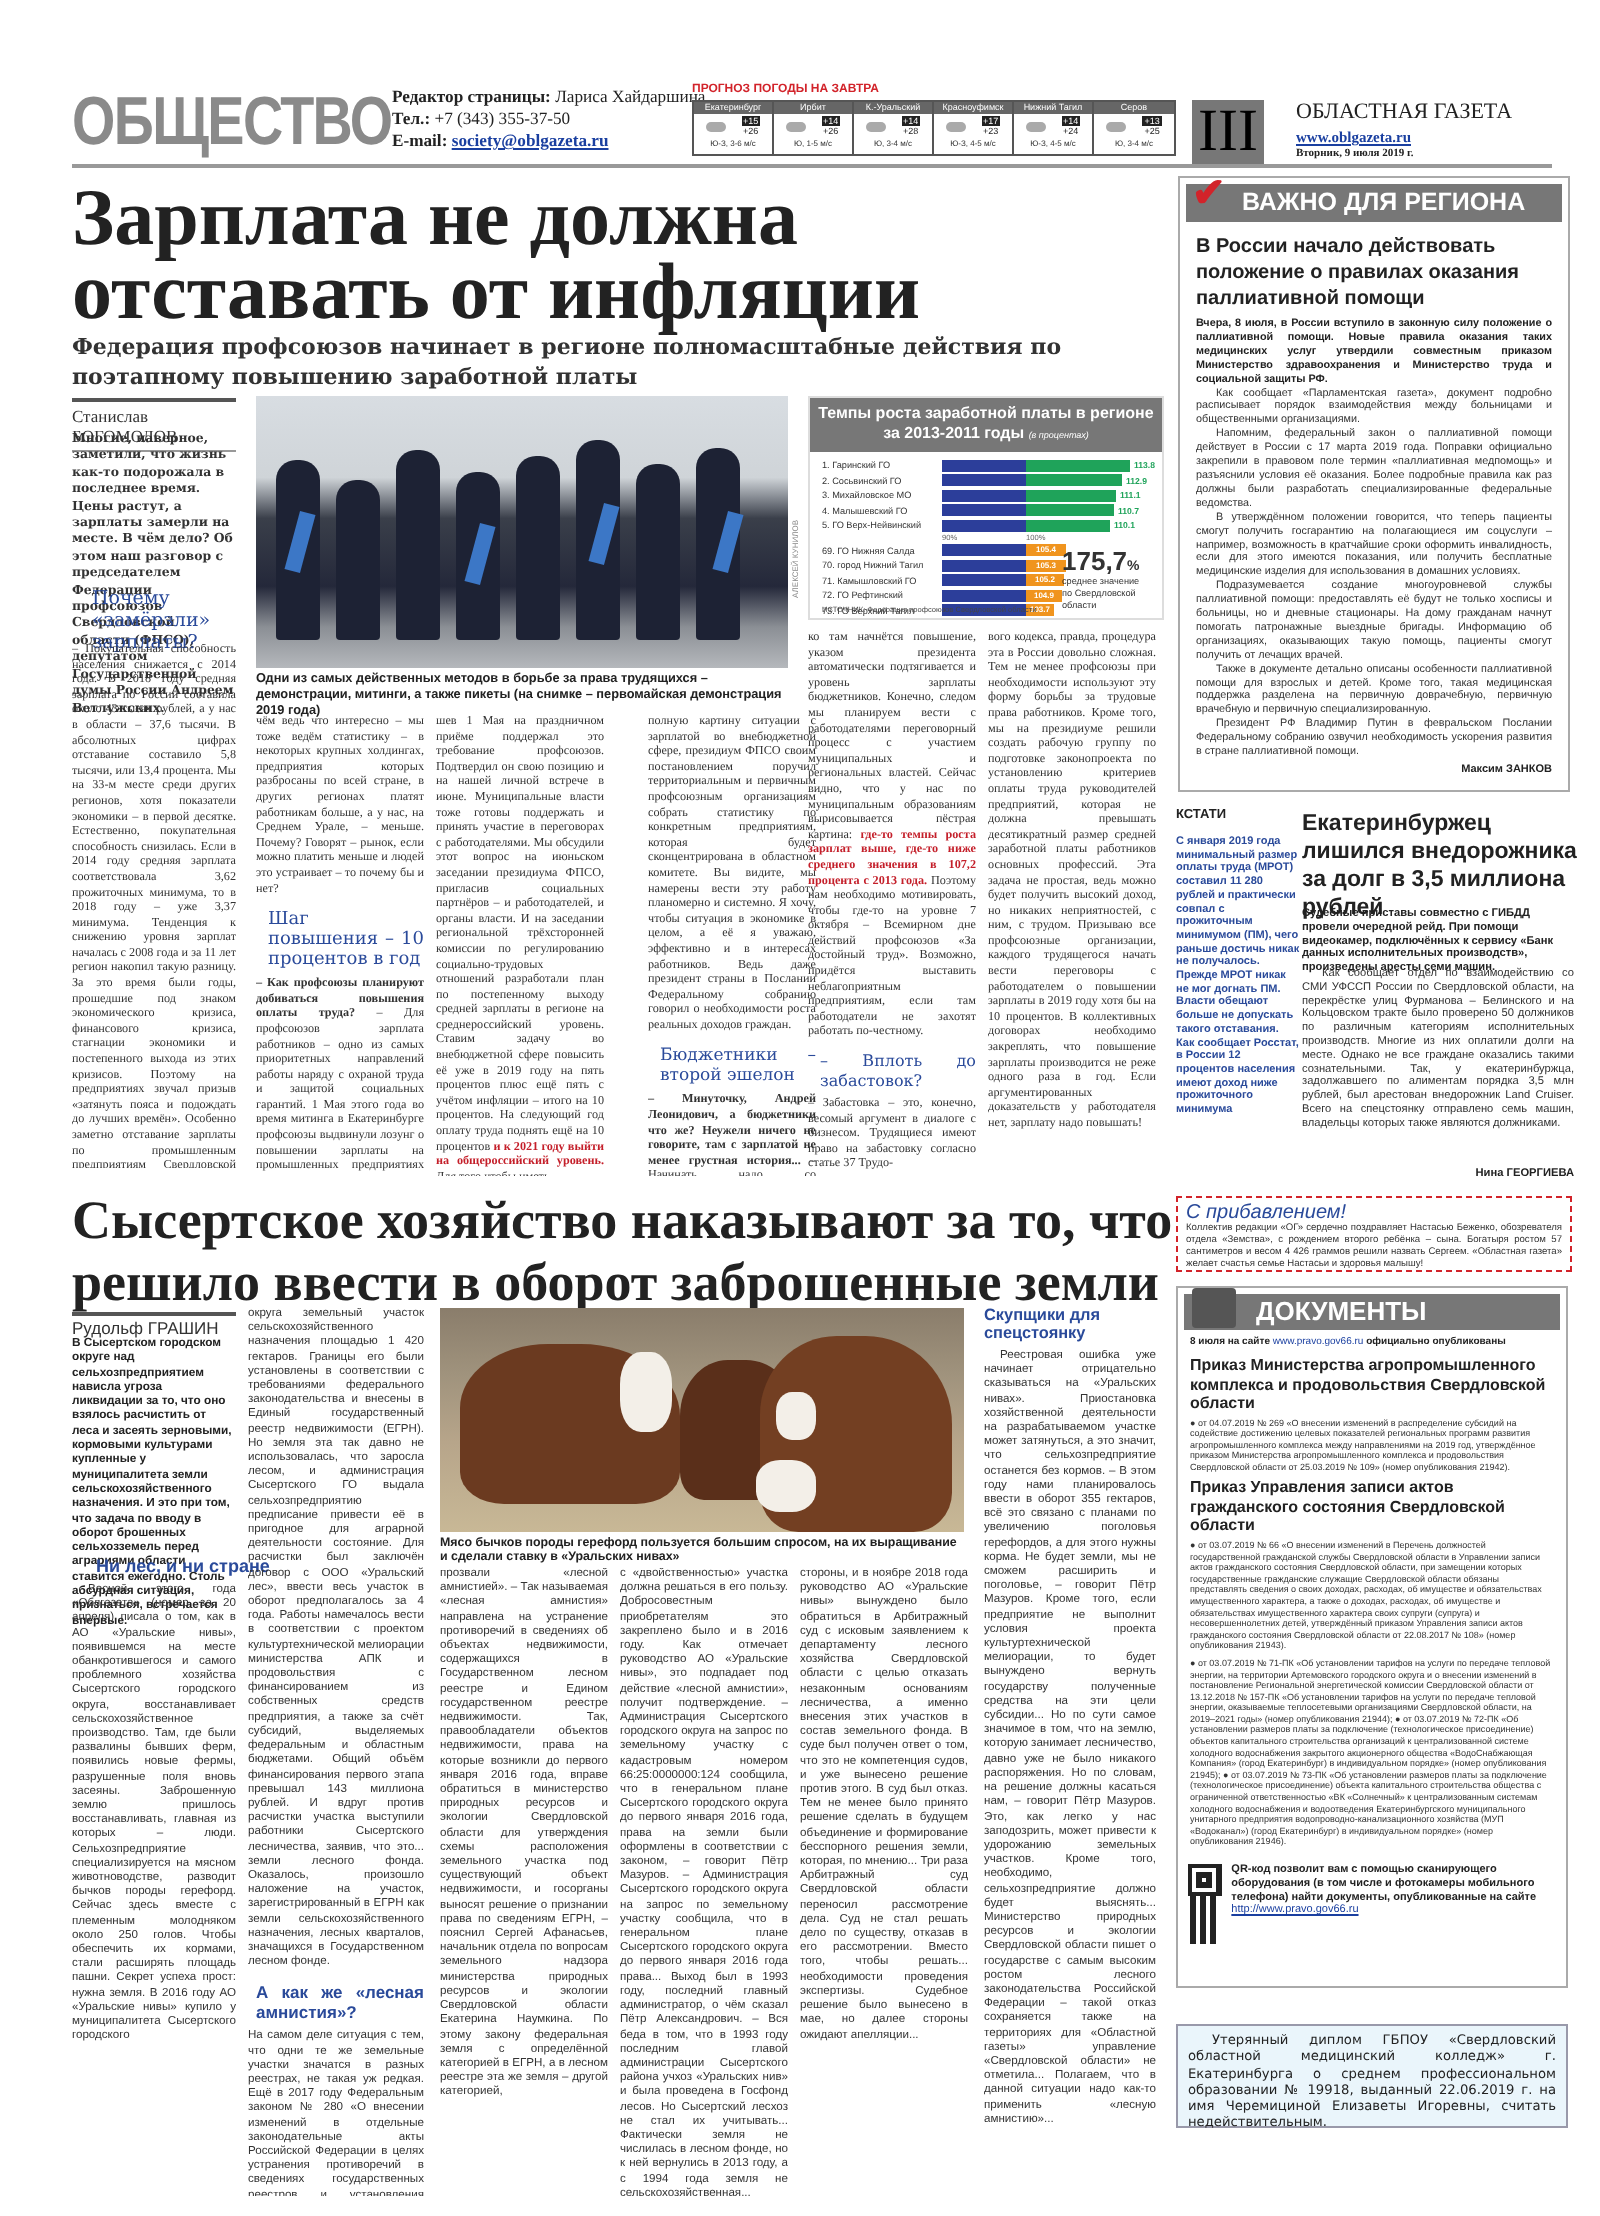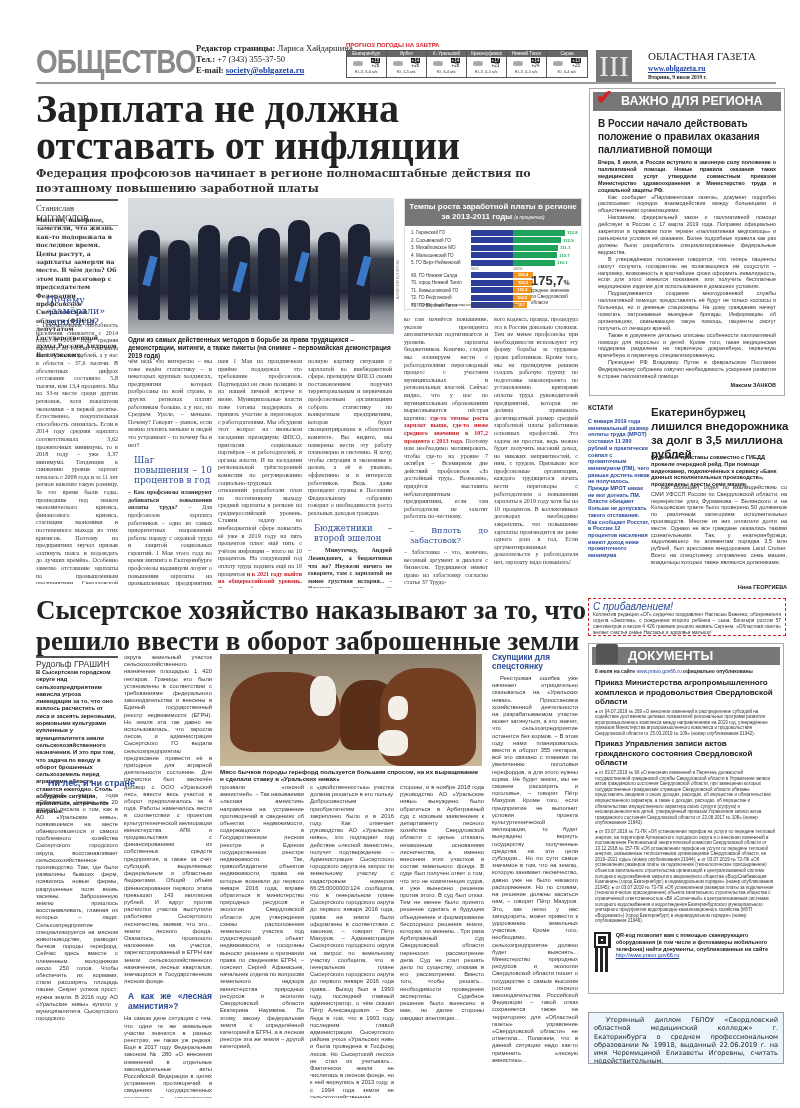--- a/index.html
+++ b/index.html
@@ -14,21 +14,21 @@
 #wx-title{left:346px;top:42px;font-size:6px;color:#d2232a;font-weight:bold;font-family:"Liberation Sans",sans-serif}
 #weather{left:346px;top:50px;display:flex;border:1px solid #555}
 .wx{width:40px;height:26px;border-right:1px solid #555;font-family:"Liberation Sans",sans-serif;font-size:5px;text-align:center}
 .wx:last-child{border-right:none}
 .wx .city{background:#666;color:#fff;height:6px;line-height:6px;font-size:4.5px}
 .wx .row{display:flex;justify-content:space-around;align-items:center;height:12px;padding:0 2px}
 .wx .cloud{width:10px;height:5px;background:#aaa;border-radius:3px}
 .wx .t{display:flex;flex-direction:column;align-items:center;font-size:4.5px;line-height:5px}
 .wx .t .night{background:#222;color:#fff;padding:0 1px}
 .wx .wind{font-size:4px;color:#333;line-height:6px}
-#roman{left:596px;top:50px;width:36px;height:32px;background:#777;color:#e5e5e5;font-family:"Liberation Serif",serif;font-size:30px;text-align:center;line-height:32px}
+#roman{left:596px;top:50px;width:36px;height:32px;background:#777;color:#000000;font-family:"Liberation Serif",serif;font-size:30px;text-align:center;line-height:32px}
 #paper-name{left:648px;top:50px;font-family:"Liberation Serif",serif;font-size:11px;color:#222}
 #paper-url{left:648px;top:64px;font-family:"Liberation Serif",serif;font-size:7.5px;color:#1a3fa0;font-weight:bold;text-decoration:underline}
 #paper-date{left:648px;top:74px;font-family:"Liberation Serif",serif;font-size:5.5px;font-weight:bold}
 
 #main-h{left:36px;top:90px;width:540px;font-family:"Liberation Serif",serif;font-size:40px;line-height:37px;color:#222}
 #main-sub{left:36px;top:166px;width:540px;font-family:"DejaVu Serif",serif;font-size:11px;line-height:15px;color:#333;font-weight:bold}
 #author1{left:36px;top:199px;width:82px;border-top:2px solid #555;border-bottom:1px solid #999;font-family:"Liberation Serif",serif;font-size:8.5px;padding:2px 0;color:#333}
 #lead1{left:36px;top:216px;width:82px;font-size:6.2px;line-height:8.4px;font-weight:bold;color:#333}
 .subhead-blue{font-family:"DejaVu Serif",serif;color:#2a4a9a;font-weight:normal}
 #sub-zam{left:46px;top:294px;font-size:9.5px;line-height:11px}
@@ -214,21 +214,21 @@
   <span>чём ведь что интересно – мы тоже ведём статистику – в некоторых крупных холдингах, предприятия которых разбросаны по всей стране, в других регионах платят работникам больше, а у нас, на Среднем Урале, – меньше. Почему? Говорят – рынок, если можно платить меньше и людей это устраивает – то почему бы и нет?</span>
   <div class="subhead-blue" style="font-size:9px;line-height:10px;margin:6px 0 4px 6px">Шаг повышения – 10 процентов в год</div>
   <b>– Как профсоюзы планируют добиваться повышения оплаты труда?</b>
   <span>– Для профсоюзов зарплата работников – одно из самых приоритетных направлений работы наряду с охраной труда и защитой социальных гарантий. 1 Мая этого года во время митинга в Екатеринбурге профсоюзы выдвинули лозунг о повышении зарплаты на промышленных предприятиях на 10 процентов. Важно, что губернатор Евгений Куйва-</span>
 </div>
 <div class="abs colt" style="left:218px;top:358px;width:84px;height:230px">
   <span>шев 1 Мая на праздничном приёме поддержал это требование профсоюзов. Подтвердил он свою позицию и на нашей личной встрече в июне. Муниципальные власти тоже готовы поддержать и принять участие в переговорах с работодателями. Мы обсудили этот вопрос на июньском заседании президиума ФПСО, пригласив социальных партнёров – и работодателей, и органы власти. И на заседании региональной трёхсторонней комиссии по регулированию социально-трудовых отношений разработали план по постепенному выходу средней зарплаты в регионе на среднероссийский уровень. Ставим задачу во внебюджетной сфере повысить её уже в 2019 году на пять процентов плюс ещё пять с учётом инфляции – итого на 10 процентов. На следующий год оплату труда поднять ещё на 10 процентов</span>
   <span class="red">и к 2021 году выйти на общероссийский уровень.</span>
   <span>Для того чтобы иметь</span>
 </div>
-<div class="abs colt" style="left:308px;top:358px;width:84px;height:230px">
+<div class="abs colt" style="left:324px;top:358px;width:84px;height:230px">
   <span>полную картину ситуации с зарплатой во внебюджетной сфере, президиум ФПСО своим постановлением поручил территориальным и первичным профсоюзным организациям собрать статистику по конкретным предприятиям, которая будет сконцентрирована в областном комитете. Вы видите, мы намерены вести эту работу планомерно и системно. Я хочу, чтобы ситуация в экономике в целом, а её я уважаю, эффективно и в интересах работников. Ведь даже президент страны в Послании Федеральному собранию говорил о необходимости роста реальных доходов граждан.</span>
   <div class="subhead-blue" style="font-size:8.5px;line-height:10px;margin:6px 0 4px 6px">Бюджетники – второй эшелон</div>
   <b>– Минуточку, Андрей Леонидович, а бюджетники что же? Неужели ничего не говорите, там с зарплатой не менее грустная история...</b>
   <span>– Начинать надо со внебюджетной сферы. Как толь-</span>
 </div>
 <div class="abs colt" style="left:404px;top:316px;width:84px;height:272px">
   <span>ко там начнётся повышение, указом президента автоматически подтягивается и уровень зарплаты бюджетников. Конечно, следом мы планируем вести с работодателями переговорный процесс с участием муниципальных и региональных властей. Сейчас видно, что у нас по муниципальным образованиям вырисовывается пёстрая картина:</span>
   <span class="red">где-то темпы роста зарплат выше, где-то ниже среднего значения в 107,2 процента с 2013 года.</span>
   <span>Поэтому нам необходимо мотивировать, чтобы где-то на уровне 7 октября – Всемирном дне действий профсоюзов «За достойный труд». Возможно, придётся выставить неблагоприятным предприятиям, если там работодатели не захотят работать по-честному.</span>
   <div class="subhead-blue" style="font-size:8px;line-height:10px;margin:5px 0 3px 6px">– Вплоть до забастовок?</div>

